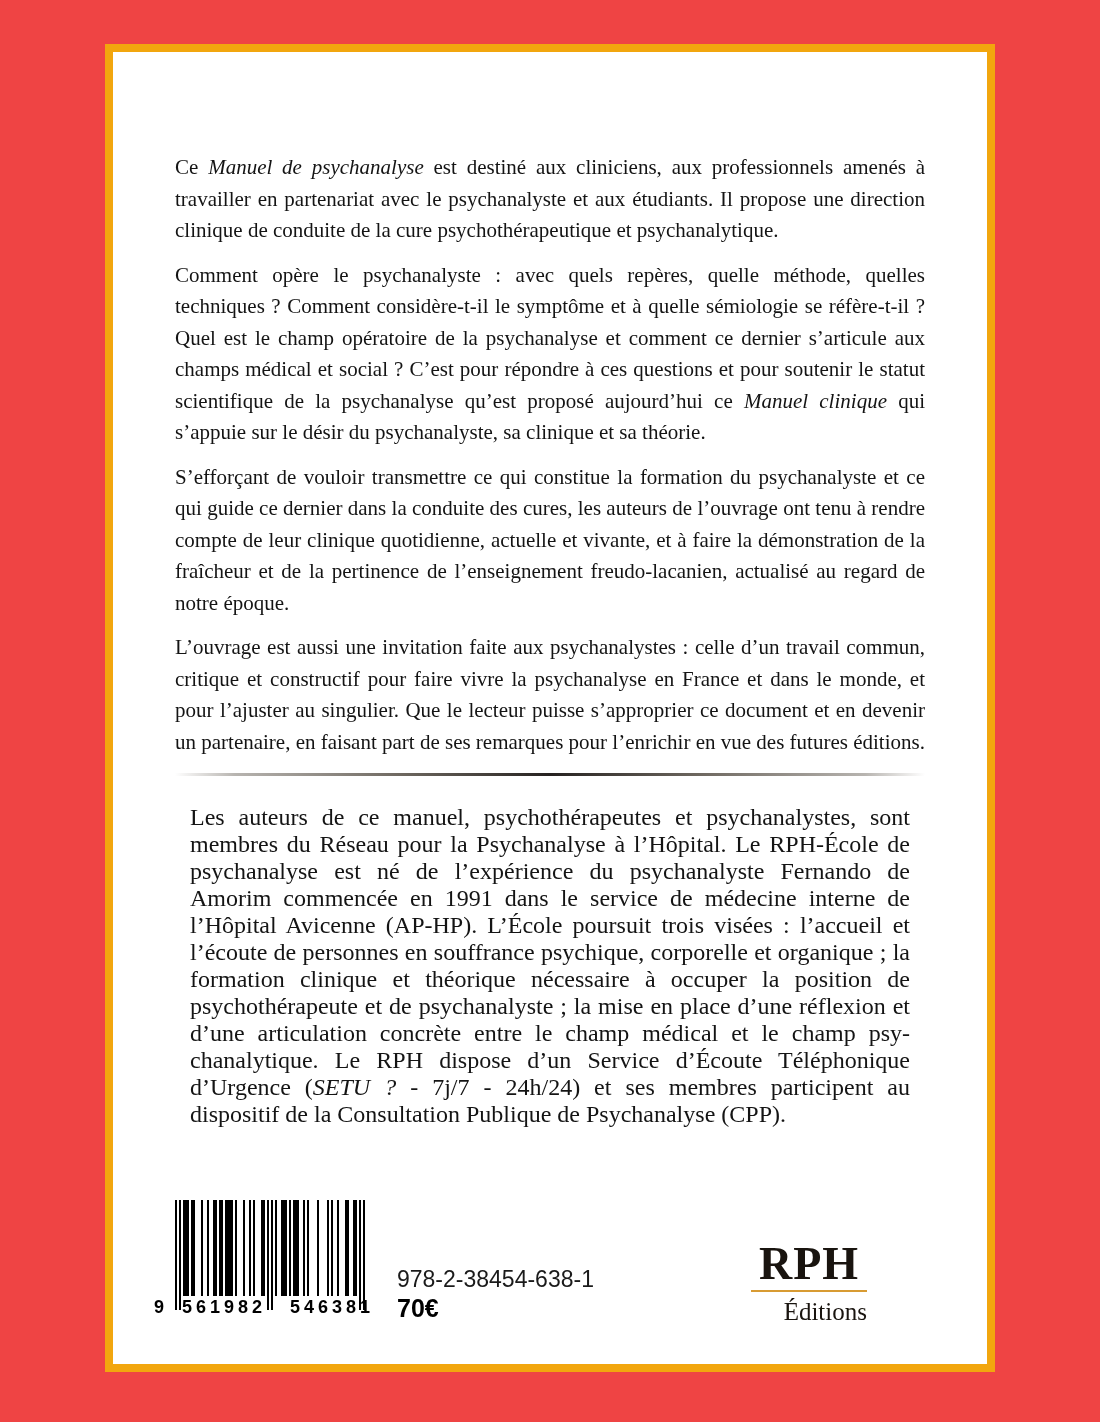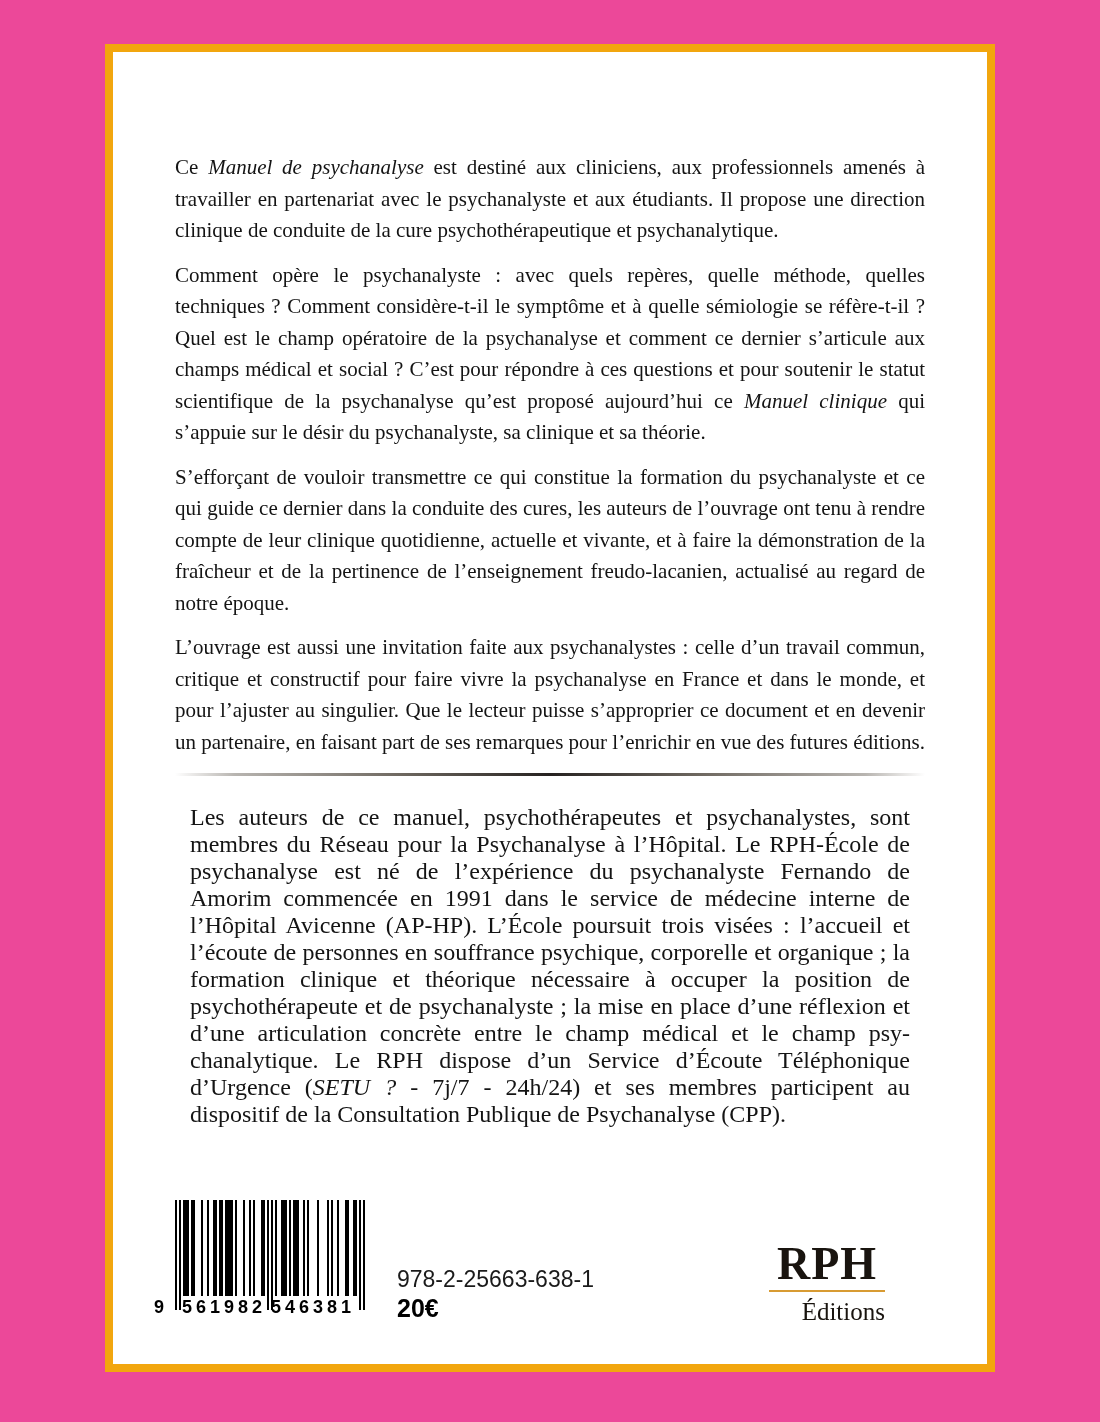--- a/index.html
+++ b/index.html
@@ -4,21 +4,21 @@
 <style>
   html, body {
     margin: 0;
     padding: 0;
     background: #ffffff;
   }
   .canvas {
     position: relative;
     width: 1100px;
     height: 1422px;
-    background: #ec4899;
+    background: #ef4444;
     font-family: "Liberation Serif", serif;
     color: #141414;
     overflow: hidden;
   }
   .frame {
     position: absolute;
     left: 105px;
     top: 44px;
     width: 890px;
     height: 1328px;
@@ -89,21 +89,21 @@
     position: absolute;
     top: 97px;
     font-family: "Liberation Sans", sans-serif;
     font-weight: bold;
     font-size: 18px;
     color: #000;
     white-space: nowrap;
   }
   .bc-first { left: 1px; }
   .bc-left  { left: 29px;  width: 80px;  letter-spacing: 4px; text-align: center; }
-  .bc-right { left: 118px; width: 80px;  letter-spacing: 4px; text-align: right; }
+  .bc-right { left: 137px; width: 80px;  letter-spacing: 4px; text-align: right; }
   
   .isbn-block {
     position: absolute;
     left: 222px;
     top: 66px;
     font-family: "Liberation Sans", sans-serif;
   }
   .isbn-text {
     font-size: 23px;
     line-height: 27px;
@@ -111,21 +111,21 @@
   }
   .price-text {
     font-size: 25px;
     line-height: 30px;
     font-weight: bold;
     color: #000;
   }
   
   .logo-block {
     position: absolute;
-    right: 40px;
+    right: 58px;
     top: 40px;
     width: 116px;
     text-align: center;
   }
   .publisher-name {
     font-family: "Liberation Serif", serif;
     font-weight: bold;
     font-size: 46px;
     line-height: 48px;
     letter-spacing: 1px;
@@ -212,22 +212,22 @@
               <div class="bar data" style="left: 202px;"></div>
               <div class="bar guard" style="left: 206px;"></div>
               <div class="bar guard" style="left: 210px;"></div>
             </div>
           <span class="bc-digit bc-first">9</span>
           <span class="bc-digit bc-left">561982</span>
           <span class="bc-digit bc-right">546381</span>
         </div>
 
         <div class="isbn-block">
-          <div class="isbn-text">978-2-25663-638-1</div>
-          <div class="price-text">20€</div>
+          <div class="isbn-text">978-2-38454-638-1</div>
+          <div class="price-text">70€</div>
         </div>
 
         <div class="logo-block">
           <div class="publisher-name">RPH</div>
           <div class="publisher-rule" style="background-color: rgb(216, 155, 51);"></div>
           <div class="publisher-subtitle">Éditions</div>
         </div>
 
       </div>
 

